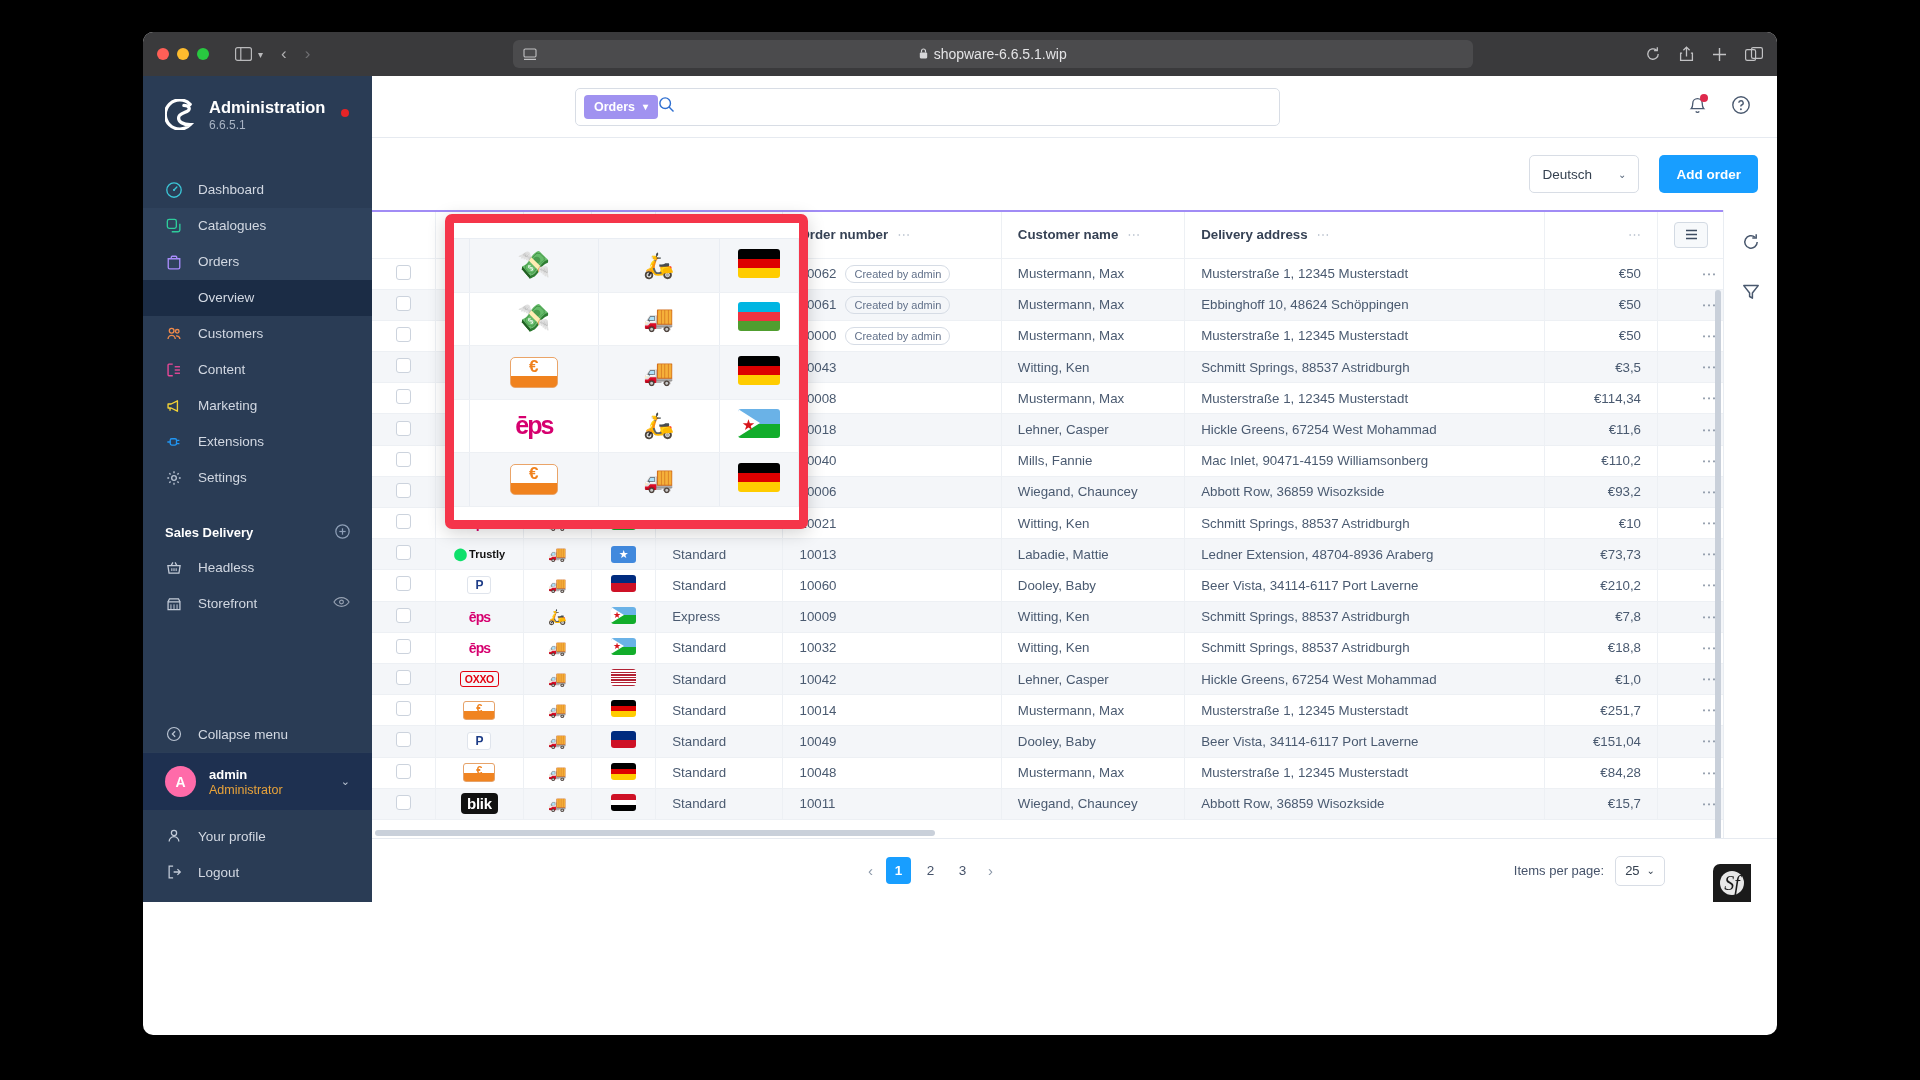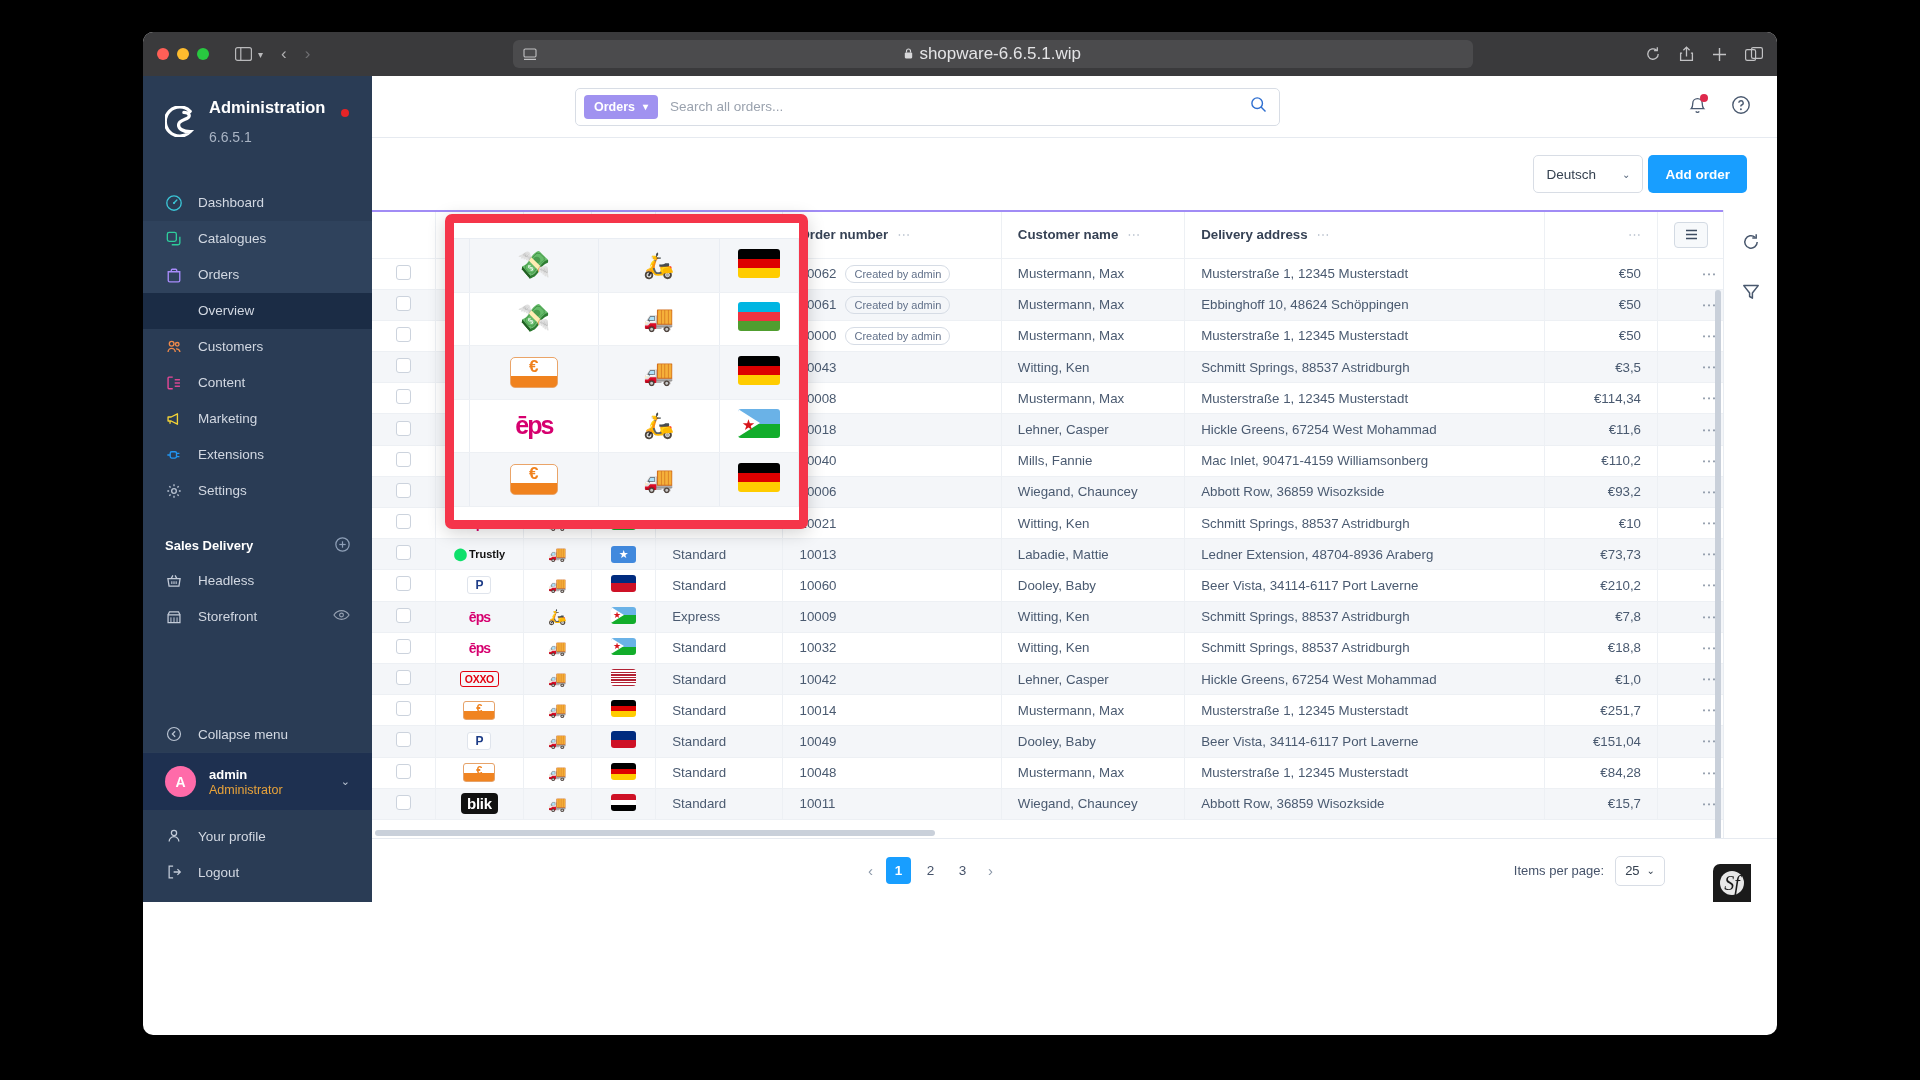--- a/index.html
+++ b/index.html
@@ -41,41 +41,41 @@
   #nav-forward-btn { margin-left: 18px; font-size: 17px; color: #6f6f72; }
 
   #url-bar {
     position: absolute;
     left: 52%; transform: translateX(-50%);
     top: 8px; width: 960px; height: 28px;
     background: #4b4b4d; border-radius: 6px;
     display: flex; align-items: center; justify-content: center;
     gap: 6px;
   }
-  #url-bar .url-text { color: #e4e4e6; font-size: 17px; }
+  #url-bar .url-text { color: #e4e4e6; font-size: 14px; }
   #reader-icon { position: absolute; left: 10px; top: 7px; }
   .chrome-right {
     position: absolute; right: 14px; top: 0; height: 44px;
     display: flex; align-items: center; gap: 18px;
     color: #c2c2c4;
   }
 
   
   #app { position: relative; height: 826px; background: #fff; display: flex; }
 
   
   #left-nav {
     width: 229px; background: #2a3c55; color: #d8dde6;
     display: flex; flex-direction: column; flex: none;
     position: relative;
   }
   #brand { display: flex; align-items: center; gap: 13px; padding: 22px 0 22px 22px; position: relative; }
   #brand-logo { width: 31px; height: 31px; flex: none; }
   #brand-title { font-size: 16.5px; font-weight: bold; color: #fff; line-height: 1.15; }
-  #brand-version { font-size: 14px; color: #a9b4c4; margin-top: 12px; }
+  #brand-version { font-size: 12px; color: #a9b4c4; margin-top: 1px; }
   #update-dot { position: absolute; right: 23px; top: 33px; width: 8px; height: 8px; border-radius: 50%; background: #e52427; }
 
   .nav-item {
     display: flex; align-items: center; gap: 15px;
     padding: 0 22px; height: 36px; font-size: 13.5px;
     color: #d2d8e2; cursor: pointer;
   }
   .nav-item .nav-ico { width: 18px; height: 18px; flex: none; display: block; }
   .nav-item.active { background: #34486380; }
   .nav-item.sub { padding-left: 55px; height: 36px; }
@@ -124,21 +124,21 @@
     flex: 1; border: 0; outline: 0; margin-left: 12px;
     font-size: 13.5px; color: #333; font-family: inherit; background: transparent;
   }
   #search-input::placeholder { color: #9aa2ae; }
   #search-icon-btn { color: #2f6fd0; }
   .topbar-right { position: absolute; right: 26px; display: flex; align-items: center; gap: 24px; }
   #notification-bell { position: relative; color: #4b5a70; }
   #bell-badge { position: absolute; right: -1px; top: -1px; width: 8px; height: 8px; border-radius: 50%; background: #de294c; }
   #help-btn { color: #4b5a70; }
 
-  #actionbar { height: 72px; display: flex; align-items: center; justify-content: flex-end; padding-right: 30px; gap: 5px; }
+  #actionbar { height: 72px; display: flex; align-items: center; justify-content: flex-end; padding-right: 19px; gap: 20px; }
   #language-select {
     width: 110px; height: 38px; border: 1px solid #d8dde5; border-radius: 5px;
     display: flex; align-items: center; justify-content: space-between;
     padding: 0 12px; font-size: 13.5px; color: #354150; background: #fff;
   }
   #language-select .caret { font-size: 10px; color: #55657a; }
   #add-order-button {
     height: 38px; background: #189eff; color: #fff; border: 0; border-radius: 5px;
     font-size: 13.5px; font-weight: bold; padding: 0 17px; font-family: inherit; cursor: pointer;
   }
@@ -514,21 +514,20 @@
     </nav>
 
     <div id="main">
 
       <div id="topbar">
         <div id="search-wrap">
           <span id="search-scope">
             <span>Orders</span>
             <span class="caret">▾</span>
           </span>
-          <input id="search-input" value="" placeholder="Search all orders..." style="">
           <span id="search-icon-btn">
             <svg width="17" height="17" viewBox="0 0 18 18">
                 <circle cx="7.6" cy="7.6" r="5.6" fill="none" stroke="#2f6fd0" stroke-width="1.5"></circle>
                 <line x1="11.7" y1="11.7" x2="16.4" y2="16.4" stroke="#2f6fd0" stroke-width="1.5"></line>
               </svg>
           </span>
         </div>
 
         <div class="topbar-right">
           <span id="notification-bell">

